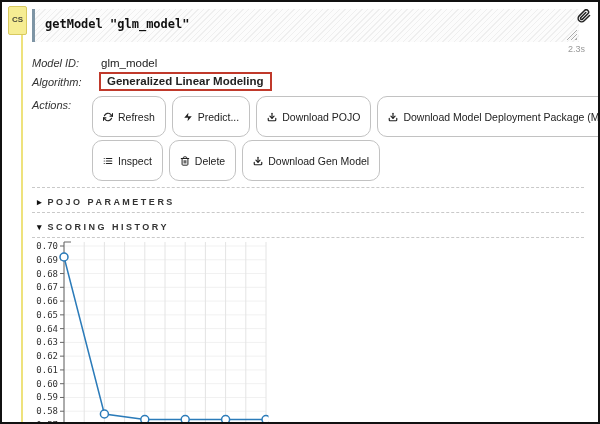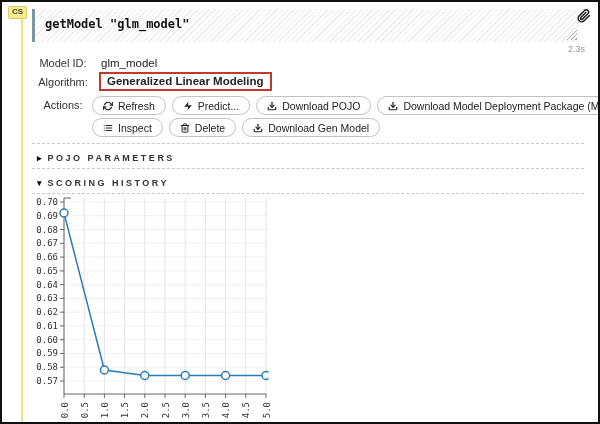--- a/index.html
+++ b/index.html
@@ -1,47 +1,47 @@
 <!DOCTYPE html>
 <html><head>
 <meta charset="utf-8">
 <style>
   html,body{margin:0;padding:0;background:#e8e8e8;font-family:"Liberation Sans",sans-serif;}
   .window{position:relative;width:600px;height:424px;box-sizing:border-box;border:2px solid #111;
           background:#fff;overflow:hidden;}
   
   .gutter-line{position:absolute;left:19px;top:14px;bottom:0;width:2px;background:#eee27c;}
   .cs-badge{position:absolute;left:6px;top:4px;background:#f6ed93;border:1px solid #d8c95f;
-            color:#4a4a3a;font-size:8px;font-weight:bold;padding:1px 3px;border-radius:2px;line-height:1.1;}
+            color:#4a4a3a;font-size:8px;font-weight:bold;padding:9px 3px;border-radius:2px;line-height:1.1;}
   
   .cell{position:absolute;left:30px;top:7px;width:547px;height:33px;box-sizing:border-box;
         border-left:3px solid #7e95a5;
         background:repeating-linear-gradient(135deg,#fcfcfc 0px,#fcfcfc 3px,#efefef 3px,#efefef 4px);}
   .code{font-family:"DejaVu Sans Mono","Liberation Mono",monospace;font-size:12px;font-weight:600;
         color:#111;padding:8px 10px;white-space:pre;outline:none;}
   .resize-handle{position:absolute;right:2px;bottom:2px;width:11px;height:11px;
         background:repeating-linear-gradient(135deg,transparent 0px,transparent 2px,#aaa 2px,#aaa 3px);
         clip-path:polygon(100% 0,100% 100%,0 100%);}
   .clip-wrap{position:absolute;right:7px;top:7px;width:14px;height:14px;}
   .exec-time{position:absolute;right:13px;top:42px;font-size:9px;color:#999;}
   
   .content{position:absolute;left:30px;top:52px;right:14px;}
   .model-header{display:flex;align-items:center;gap:6px;margin:2px 0 4px 4px;}
   .model-header h1{font-size:20px;font-weight:600;color:#111;margin:0;letter-spacing:.2px;}
   .field-row{display:flex;align-items:center;margin-top:3px;}
-  .field-label{width:62px;text-align:center;font-size:11px;color:#333;
+  .field-label{width:62px;text-align:left;font-style:italic;font-size:11px;color:#333;
                flex:none;margin-right:7px;}
   .field-value{font-size:11.5px;color:#222;text-align:center;}
   .highlight-box{border:2px solid #c0392b;padding:1px 6px 2px 6px;margin-left:-2px;}
   .actions-block{display:flex;align-items:flex-start;margin-top:5px;}
   .actions-block .field-label{padding-top:3px;}
   .btn-rows{display:flex;flex-direction:column;gap:3px;margin-left:-9px;}
   .btn-row{display:flex;gap:6px;flex-wrap:nowrap;}
   .pill{display:inline-flex;align-items:center;gap:5px;border:1px solid #c2c2c2;border-radius:10px;
-        background:#fff;padding:1px 10px;font-size:10.5px;color:#222;height:15px;cursor:pointer;white-space:nowrap;}
+        background:#fff;padding:12px 10px;font-size:10.5px;color:#222;height:15px;cursor:pointer;white-space:nowrap;}
   .pill .ic{display:inline-flex;width:10px;height:10px;}
   .pill svg{width:10px;height:10px;}
   .sep{border-bottom:1px dashed #c9c9c9;margin-top:6px;}
   .section-header{display:flex;align-items:center;gap:6px;margin-top:9px;padding:0 0 5px 5px;
         border-bottom:1px dashed #c9c9c9;font-size:9px;font-weight:bold;letter-spacing:2.5px;color:#333;cursor:pointer;}
   .caret{font-size:9px;color:#111;letter-spacing:0;}
   .chart-wrap{margin:1px 0 0 2px;}
   svg text{font-family:"DejaVu Sans Mono","Liberation Mono",monospace;font-size:9px;fill:#333;}
 </style>
 </head>

